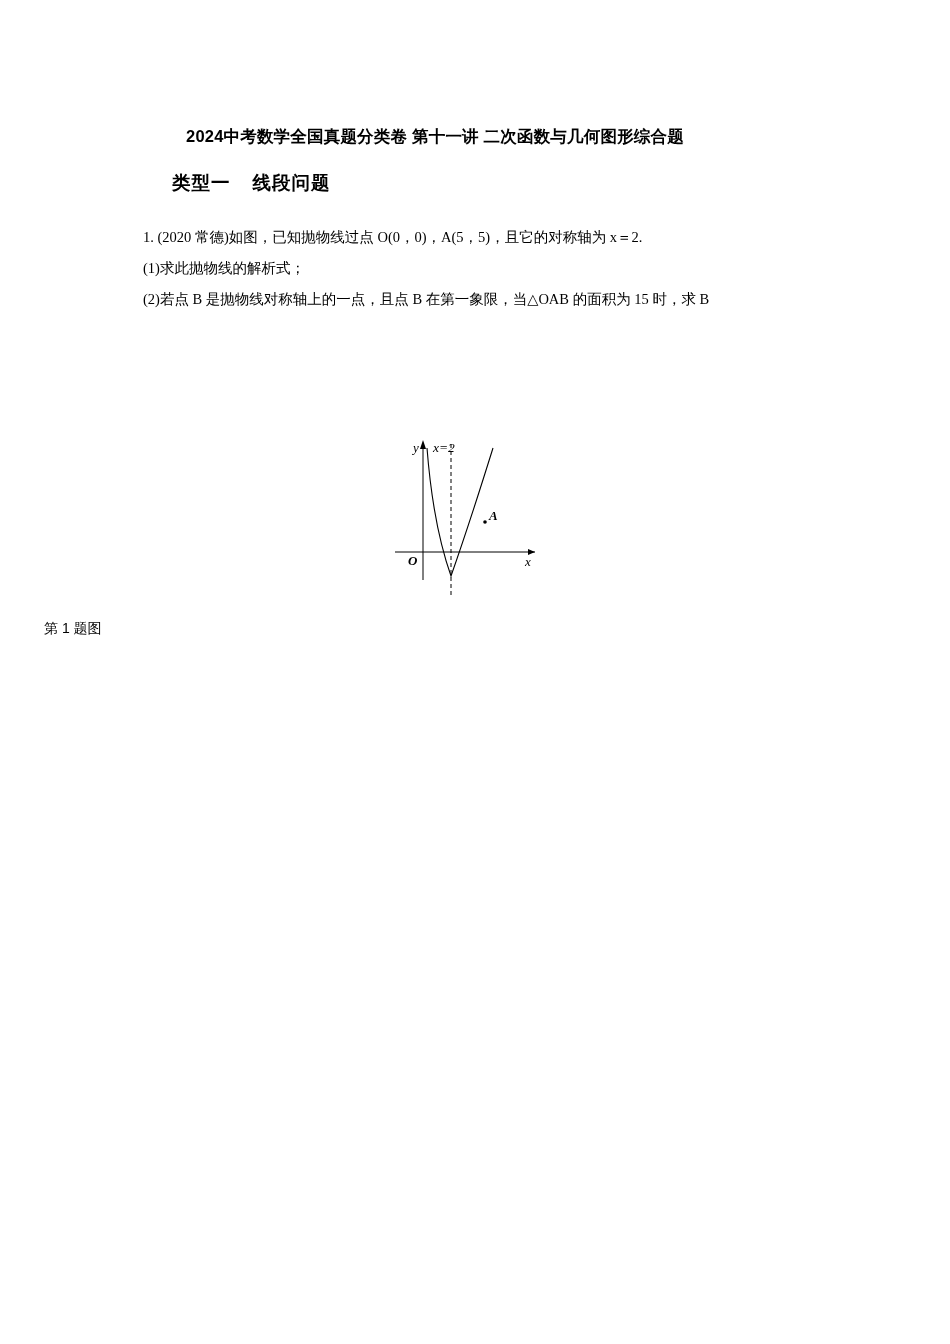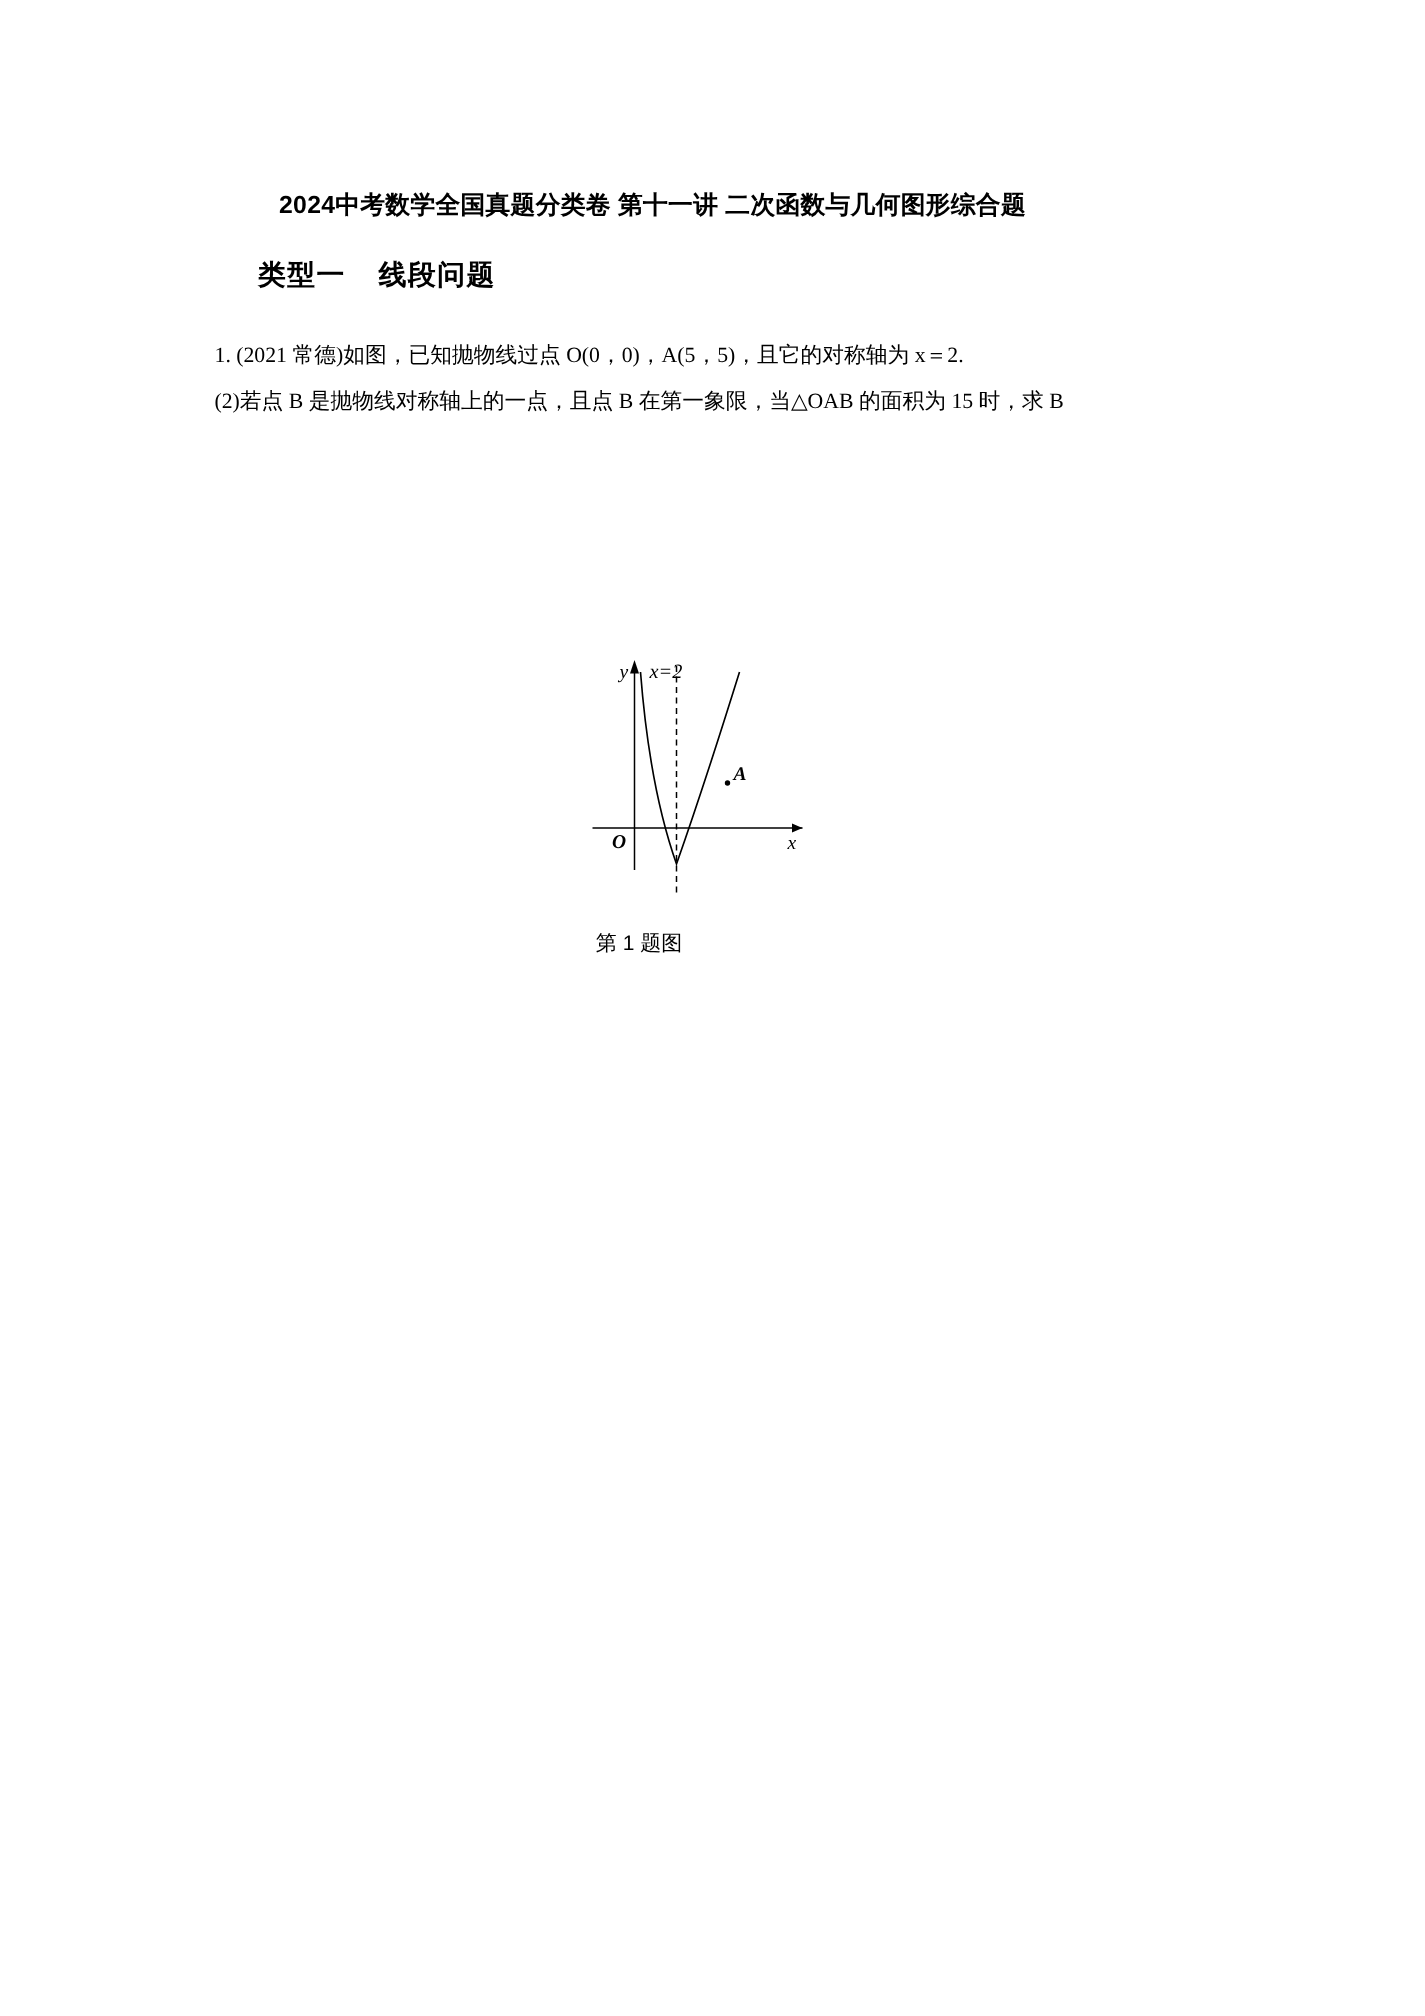--- a/index.html
+++ b/index.html
@@ -67,23 +67,23 @@
     left: 0;
     top: 430px;
     width: 950px;
     text-align: center;
   }
   .figure-caption {
     position: absolute;
     left: 0;
     top: 620px;
     width: 852px;
-    text-align: center;
     font-size: 14px;
     font-family: "Liberation Sans", sans-serif;
+    padding-left: 44px;
   }
   svg {
     display: inline-block;
   }
   .axis-label {
     font-family: "Liberation Serif", serif;
     font-style: italic;
     font-size: 13px;
   }
   .pt-label {
@@ -103,21 +103,22 @@
 
 <div class="page">
 
   <div class="doc-title">2024中考数学全国真题分类卷 第十一讲 二次函数与几何图形综合题</div>
 
   <div class="section-heading">
     <span>类型一</span><span class="sep"></span><span>线段问题</span>
   </div>
 
   <div class="body-block">
-    <p><span>1. (2021 </span><span class="bold">常德</span><span>)如图，已知抛物线过点 O(0，0)，A(5，5)，且它的对称轴为 x＝2.</span></p>
+    <p><span>1. (2020 </span><span class="bold">常德</span><span>)如图，已知抛物线过点 O(0，0)，A(5，5)，且它的对称轴为 x＝2.</span></p>
+    <p>(1)求此抛物线的解析式；</p>
     <p>(2)若点 B 是抛物线对称轴上的一点，且点 B 在第一象限，当△OAB 的面积为 15 时，求 B</p>
   </div>
 
   <div class="figure-wrap">
     <svg width="200" height="180" viewBox="0 0 200 180">
 
       <line x1="20" y1="122" x2="160" y2="122" stroke="#000" stroke-width="1"></line>
       <polygon points="160,122 153,119 153,125" fill="#000"></polygon>
 
       <line x1="48" y1="150" x2="48" y2="14" stroke="#000" stroke-width="1"></line>

